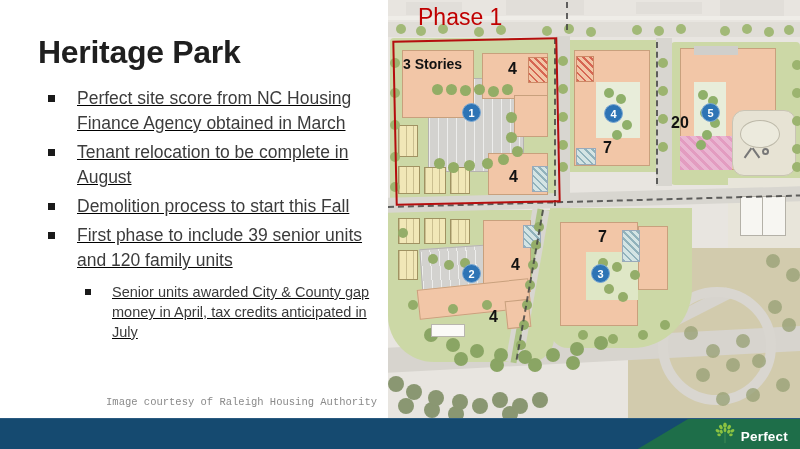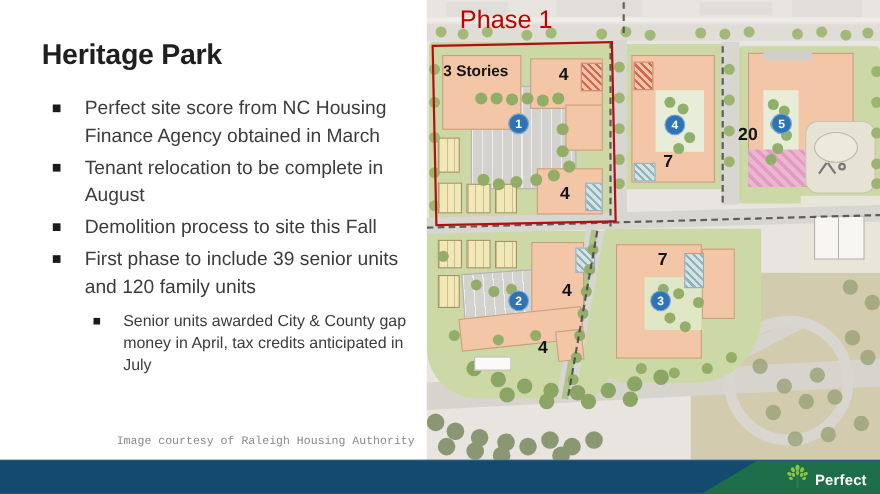--- a/index.html
+++ b/index.html
@@ -1,21 +1,21 @@
 <!DOCTYPE html>
 <html><head>
 <meta charset="utf-8">
 <style>
   html,body{margin:0;padding:0;background:#888;}
   .slide{position:relative;width:800px;height:449px;background:#ffffff;overflow:hidden;
          font-family:"Liberation Sans",sans-serif;}
   
   .left-panel{position:absolute;left:0;top:0;width:388px;height:418px;background:#fff;}
-  .page-title{position:absolute;left:38px;top:34px;font-size:26px;font-weight:bold;color:#1f1f1f;letter-spacing:-.3px;}
-  .bullets{position:absolute;left:0;top:86px;width:436px;}
+  .page-title{position:absolute;left:38px;top:34px;font-size:32px;font-weight:bold;color:#1f1f1f;letter-spacing:-.3px;}
+  .bullets{position:absolute;left:0;top:86px;width:436px;text-decoration:underline;}
   .li{display:flex;}
   .li-l1{padding-left:48px;margin-bottom:4px;}
   .li-l2{padding-left:85px;margin-top:9px;margin-bottom:1px;}
   .sq1{flex:none;width:7px;height:7px;background:#1a1a1a;margin-top:9px;}
   .sq2{flex:none;width:6px;height:6px;background:#1a1a1a;margin-top:7px;}
   .t1{margin-left:22px;width:316px;font-size:17.5px;line-height:25px;color:#3c3c3c;white-space:pre-line;}
   .t2{margin-left:21px;width:286px;font-size:14.5px;line-height:20px;color:#3c3c3c;white-space:pre-line;}
   .caption{position:absolute;left:0;top:396px;width:377px;text-align:right;font-size:10.5px;color:#8a8a8a;font-family:Liberation Mono, monospace;}
   
   .map{position:absolute;left:388px;top:0;width:412px;height:418px;background:#e8e5e0;overflow:hidden;}
@@ -59,21 +59,21 @@
         <span class="sq1"></span>
         <span class="t1">Perfect site score from NC Housing
 Finance Agency obtained in March</span>
       </div>
       <div class="li li-l1">
         <span class="sq1"></span>
         <span class="t1">Tenant relocation to be complete in August</span>
       </div>
       <div class="li li-l1">
         <span class="sq1"></span>
-        <span class="t1">Demolition process to site this Fall</span>
+        <span class="t1">Demolition process to start this Fall</span>
       </div>
       <div class="li li-l1">
         <span class="sq1"></span>
         <span class="t1">First phase to include 39 senior units
 and 120 family units</span>
       </div>
       <div class="li li-l2">
         <span class="sq2"></span>
         <span class="t2">Senior units awarded City &amp; County gap
 money in April, tax credits anticipated in

